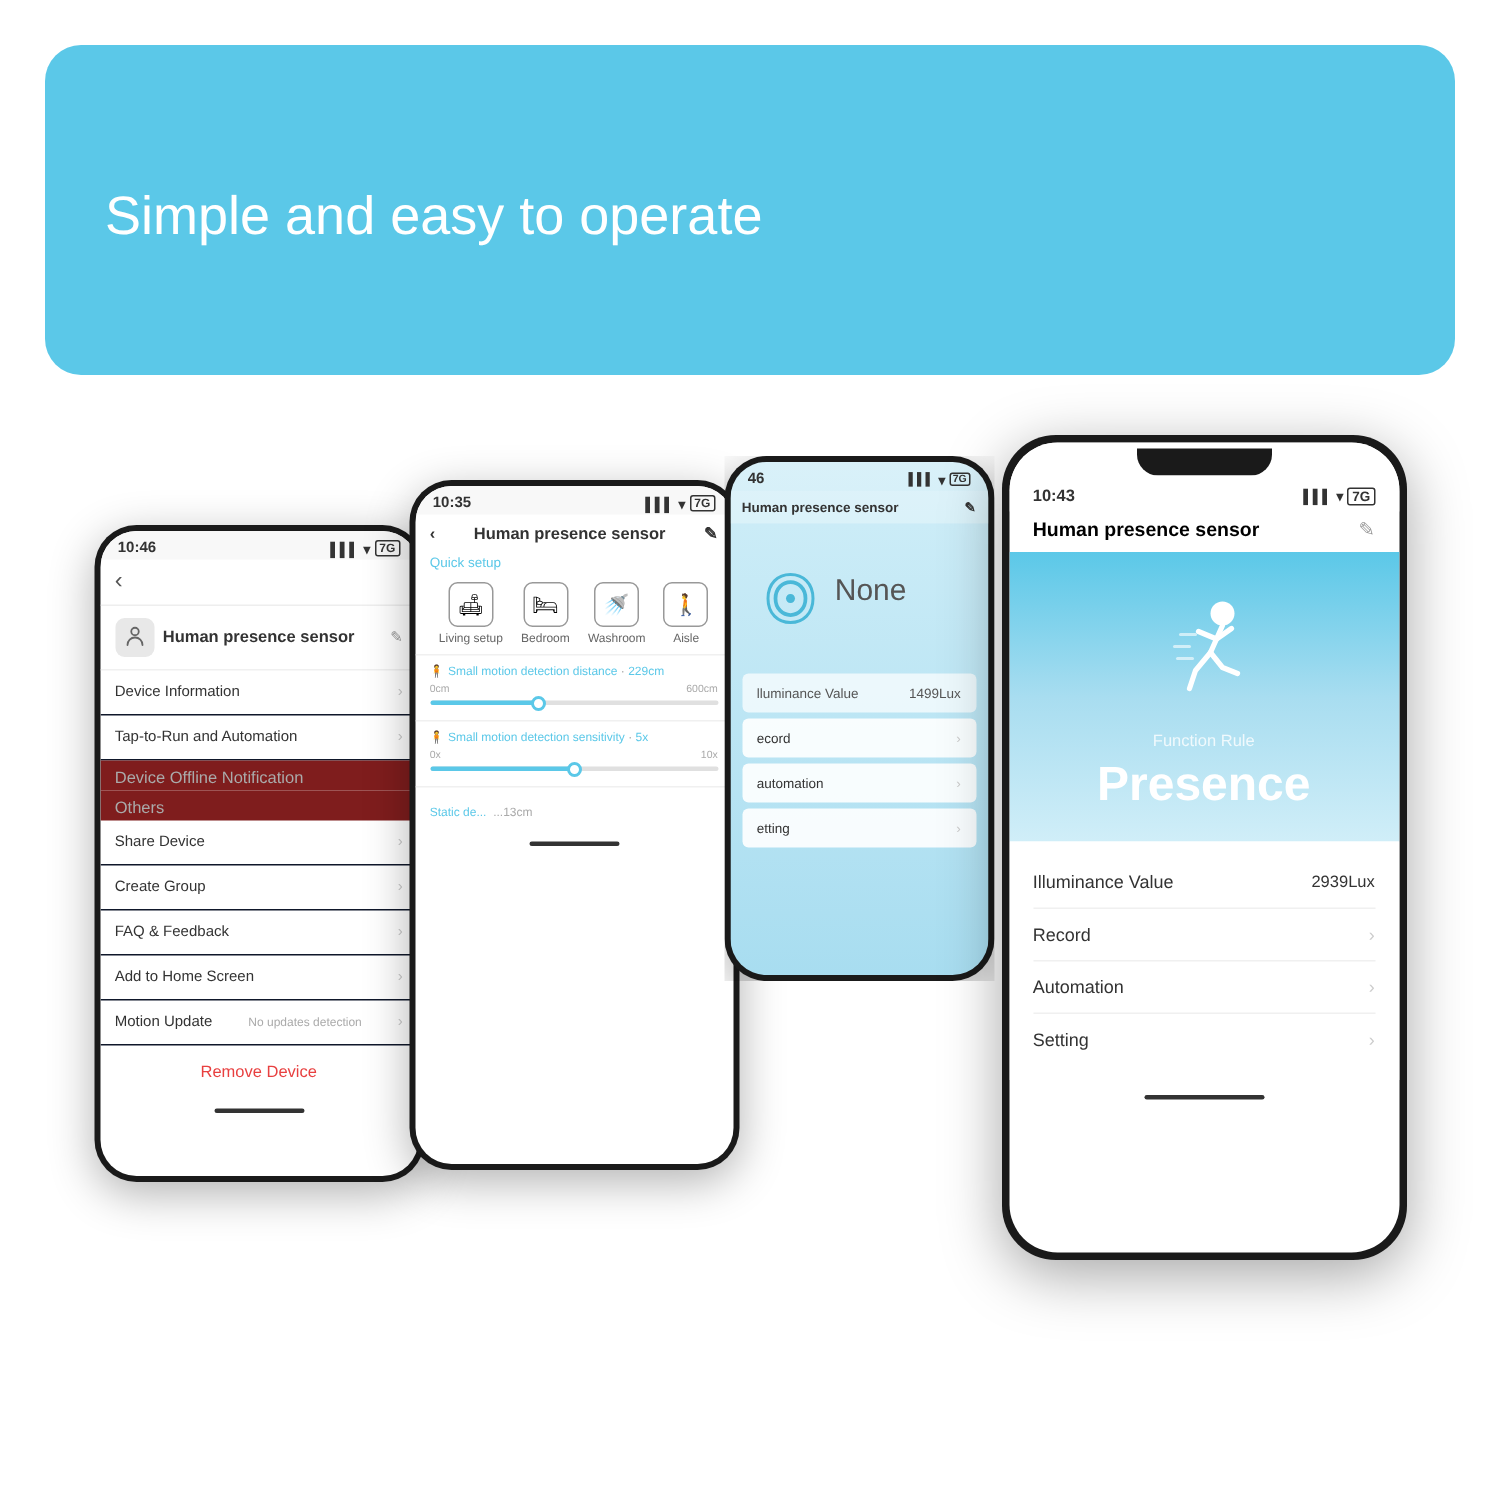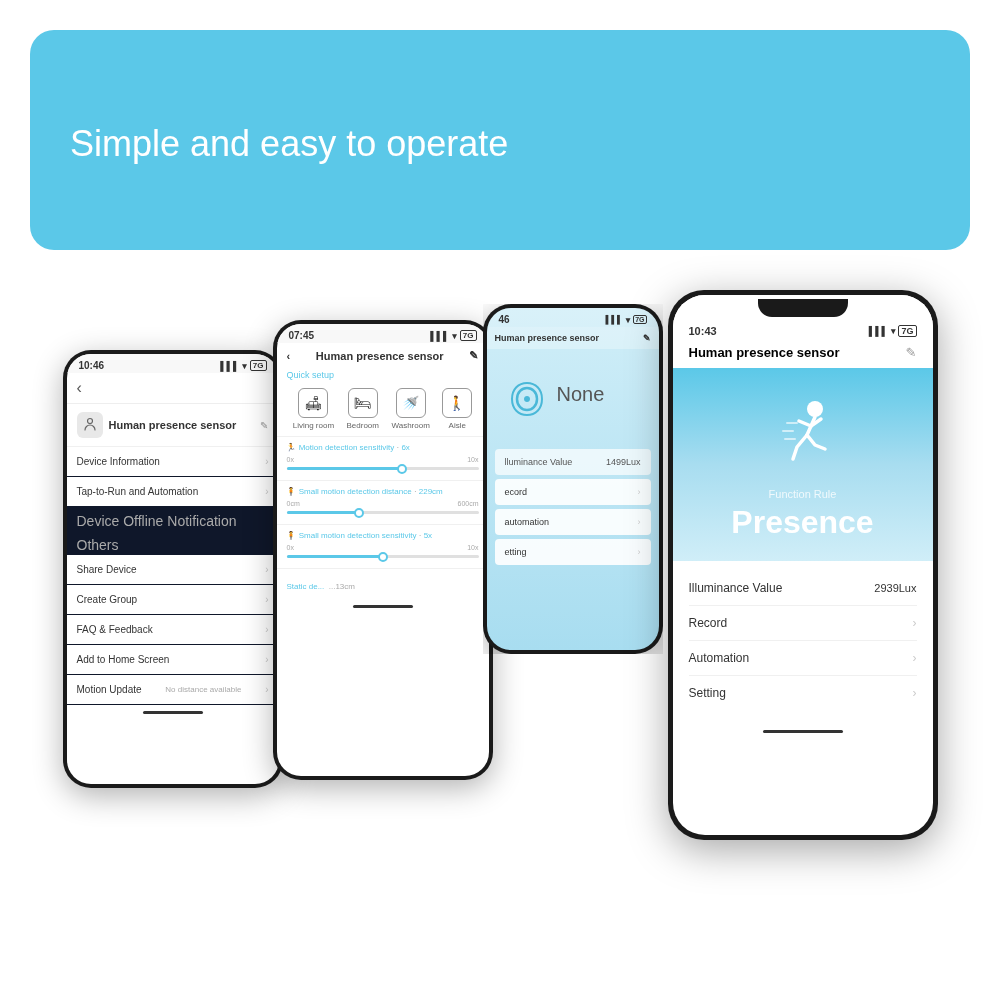--- a/index.html
+++ b/index.html
@@ -220,24 +220,24 @@
       font-size: 10px;
       color: #333;
     }
 
     .p1-menu-item .arrow {
       color: #ccc;
       font-size: 10px;
     }
 
     .p1-section-label {
-      font-size: 14px;
+      font-size: 11px;
       color: #aaa;
       padding: 6px 10px 2px;
-      background: #0f172a;
+      background: #7f1d1d;
     }
 
     .p1-toggle {
       width: 26px;
       height: 14px;
       background: #e0e0e0;
       border-radius: 7px;
       position: relative;
     }
 
@@ -551,88 +551,73 @@
         <div class="p1-menu-item">
           <span>FAQ &amp; Feedback</span>
           <span class="arrow">›</span>
         </div>
         <div class="p1-menu-item">
           <span>Add to Home Screen</span>
           <span class="arrow">›</span>
         </div>
         <div class="p1-menu-item">
           <span>Motion Update</span>
-          <span style="font-size:8px;color:#aaa;">No distance available</span>
+          <span style="font-size:8px;color:#aaa;">No updates detection</span>
           <span class="arrow">›</span>
         </div>
 
+        <div class="p1-remove">Remove Device</div>
 
         <div class="home-indicator">
           <div class="home-indicator-bar"></div>
         </div>
       </div>
     </div>
   </div>
 
   <div class="phone phone2">
     <div class="phone-outer">
       <div class="phone-screen">
         <div class="status-bar">
-          <span>07:45</span>
+          <span>10:35</span>
           <div class="status-icons">
             <span>▌▌▌</span>
             <span>▾</span>
             <span style="font-size:8px;border:1px solid #333;padding:0 2px;border-radius:2px;">7G</span>
           </div>
         </div>
 
         <div class="p2-header">
           <span>‹</span>
           <span>Human presence sensor</span>
           <span>✎</span>
         </div>
 
         <div class="p2-quick-setup">Quick setup</div>
 
         <div class="p2-quick-icons">
           <div class="p2-quick-icon-item">
             <div class="p2-quick-icon-circle">🛋</div>
-            <span class="p2-quick-icon-label">Living room</span>
+            <span class="p2-quick-icon-label">Living setup</span>
           </div>
           <div class="p2-quick-icon-item">
             <div class="p2-quick-icon-circle">🛏</div>
             <span class="p2-quick-icon-label">Bedroom</span>
           </div>
           <div class="p2-quick-icon-item">
             <div class="p2-quick-icon-circle">🚿</div>
             <span class="p2-quick-icon-label">Washroom</span>
           </div>
           <div class="p2-quick-icon-item">
             <div class="p2-quick-icon-circle">🚶</div>
             <span class="p2-quick-icon-label">Aisle</span>
           </div>
         </div>
 
 
-        <div class="p2-slider-section">
-          <div class="p2-slider-label">
-            <span>🏃 </span>
-            <span>Motion detection sensitivity</span>
-            <span style="color:#aaa;"> · </span>
-            <span>6x</span>
-          </div>
-          <div class="p2-slider-range">
-            <span>0x</span>
-            <span>10x</span>
-          </div>
-          <div class="p2-slider-track">
-            <div class="p2-slider-fill" style="width:60%"></div>
-            <div class="p2-slider-thumb" style="left:60%"></div>
-          </div>
-        </div>
 
         <div class="p2-slider-section">
           <div class="p2-slider-label">
             <span>🧍 </span>
             <span>Small motion detection distance</span>
             <span style="color:#aaa;"> · </span>
             <span>229cm</span>
           </div>
           <div class="p2-slider-range">
             <span>0cm</span>

